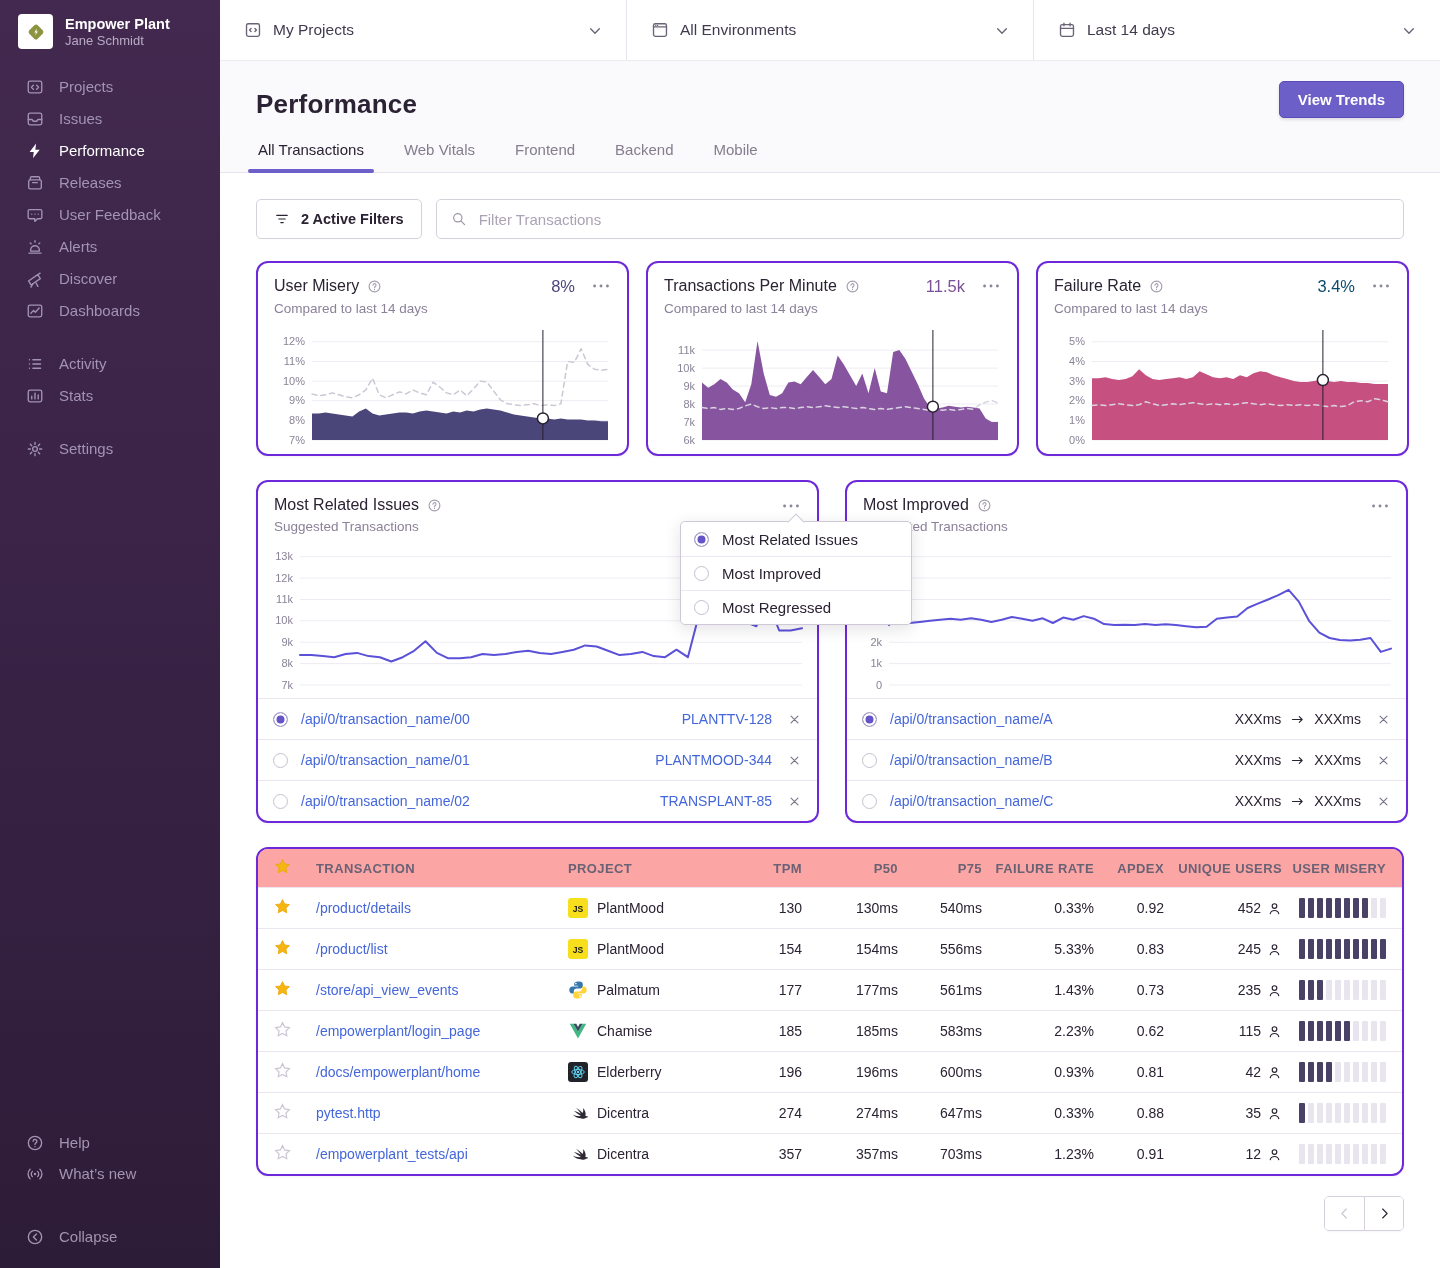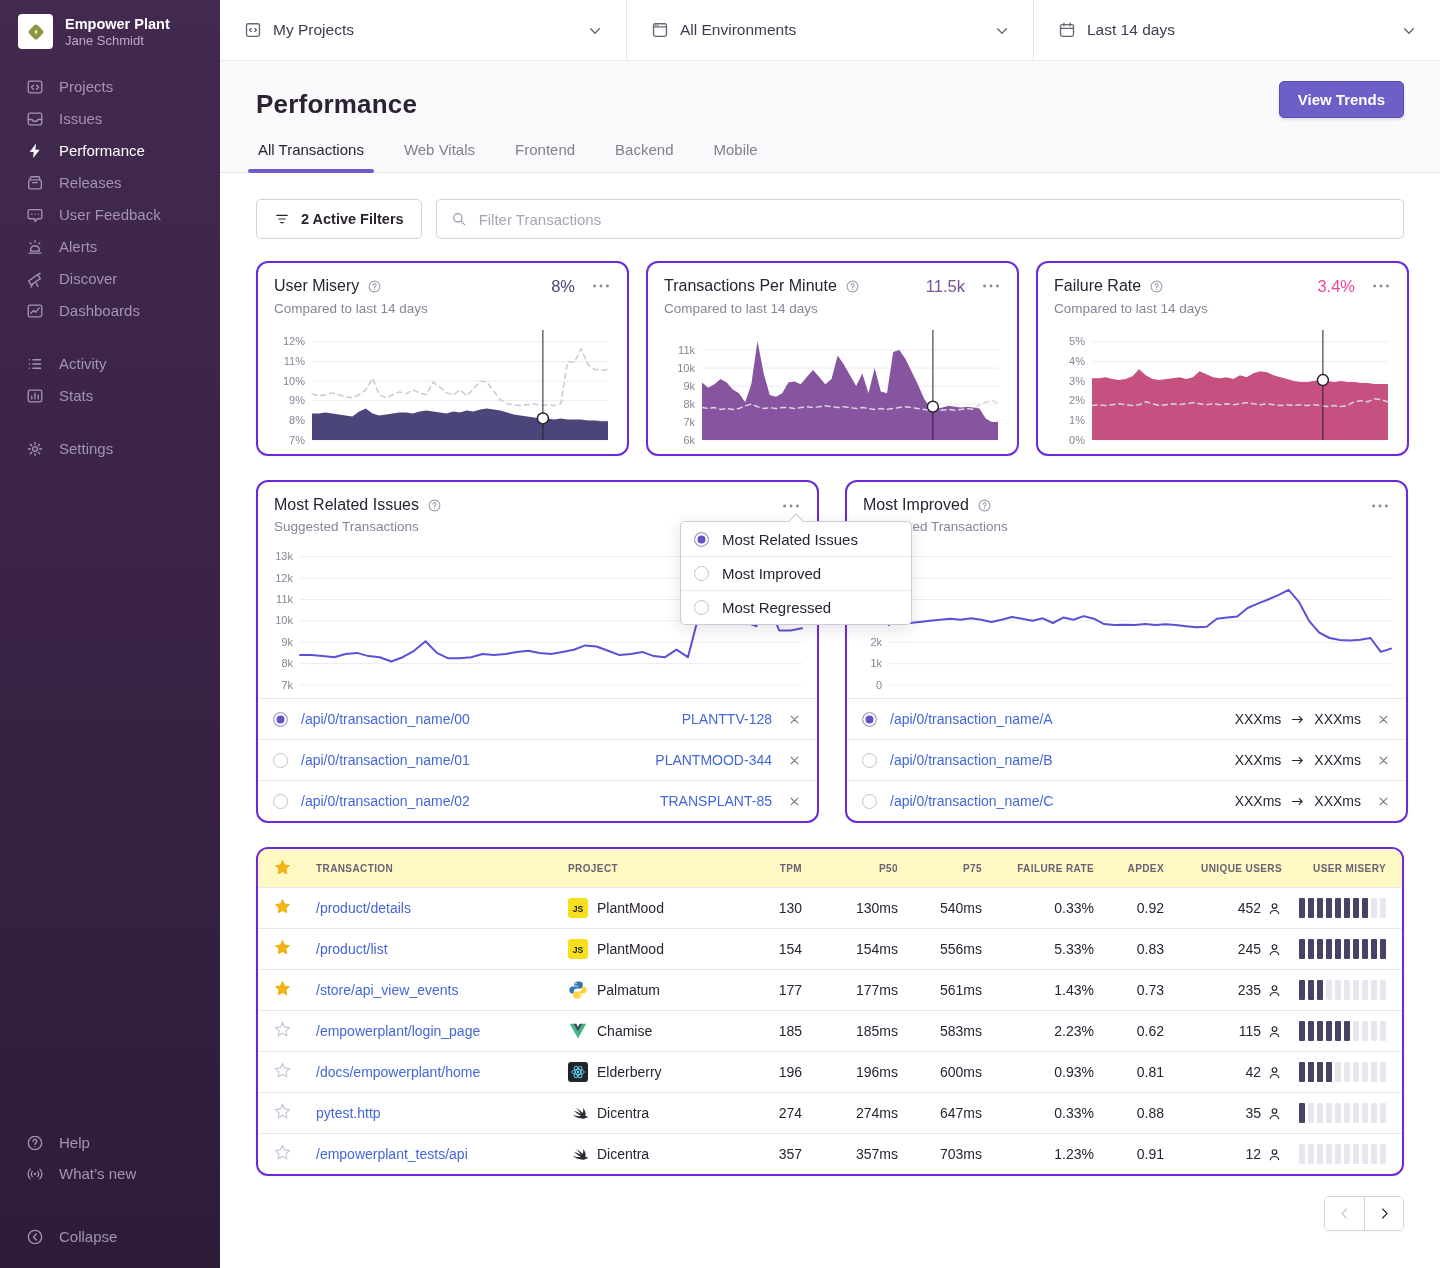--- a/index.html
+++ b/index.html
@@ -84,21 +84,21 @@
 
   
   .dropdown { position:absolute; left:680px; top:521px; width:232px; background:#fff; border:1px solid #cfc8d7; border-radius:5px; box-shadow:0 4px 16px rgba(43,34,51,.13); z-index:50; }
   .dropdown::before { content:""; position:absolute; top:-6.5px; left:50%; margin-left:-6px; width:11px; height:11px; background:#fff; border-left:1px solid #cfc8d7; border-top:1px solid #cfc8d7; transform:rotate(45deg); }
   .dd-item { display:flex; align-items:center; gap:13px; height:34px; padding:0 13px; font-size:15px; color:#2b2233; cursor:pointer; background:#fff; border-radius:5px; }
   .dd-item + .dd-item { border-top:1px solid #ece7f1; border-radius:0 0 5px 5px; }
 
   
   .tx-table { margin-top:24px; overflow:hidden; }
   .trow { display:grid; grid-template-columns:42px minmax(0,1fr) 172px 62px 96px 84px 112px 70px 118px 104px; align-items:center; height:41px; padding:0 16px; border-top:1px solid #eae5ef; font-size:14px; }
-  .trow.thead { height:38px; background:#fef9c3; border-top:none; font-size:10px; font-weight:700; color:#696275; letter-spacing:.4px; text-transform:uppercase; }
+  .trow.thead { height:38px; background:#fca5a5; border-top:none; font-size:13px; font-weight:700; color:#696275; letter-spacing:.4px; text-transform:uppercase; }
   .num { text-align:right; }
   .star-icn { width:17px; height:17px; cursor:pointer; }
   .star-icn.on { fill:#f5b512; stroke:#e9a80b; stroke-width:1; }
   .star-icn.off { fill:none; stroke:#cbc4d3; stroke-width:1.4; }
   .tlink { color:#4466d9; cursor:pointer; }
   .proj { display:flex; gap:9px; align-items:center; color:#2b2233; }
   .pf-icn { width:20px; height:20px; flex:none; }
   .users { display:flex; justify-content:flex-end; gap:6px; align-items:center; }
   .user-icn { width:15px; height:15px; color:#2b2233; }
   .misery { display:flex; gap:3px; justify-content:flex-end; }
@@ -401,21 +401,21 @@
        <span class="ctitle">
                 <span>Failure Rate</span>
          <span class="help-icn">
                   <svg class="icn stroke " viewBox="0 0 20 20">
                     <circle cx="10" cy="10" r="7.2"></circle>
                     <path d="M8 8.2a2 2 0 1 1 3.1 1.7c-.7.5-1.1.9-1.1 1.6"></path>
                     <path d="M10 13.9h.01"></path>
                   </svg>
                 </span>
               </span>
-       <span class="mcard-value" style="color:#ec4899">3.4%</span>
+       <span class="mcard-value" style="color:#0c4a6e">3.4%</span>
        <span class="dots-btn">
                 <svg class="icn stroke " viewBox="0 0 20 20">
                   <circle cx="3.6" cy="10" r="1.45" fill="currentColor" stroke="none"></circle>
                   <circle cx="10" cy="10" r="1.45" fill="currentColor" stroke="none"></circle>
                   <circle cx="16.4" cy="10" r="1.45" fill="currentColor" stroke="none"></circle>
                 </svg>
               </span>
      </div>
      <div class="csub">Compared to last 14 days</div>
      <div class="mini-chart"><svg width="337" height="120">

